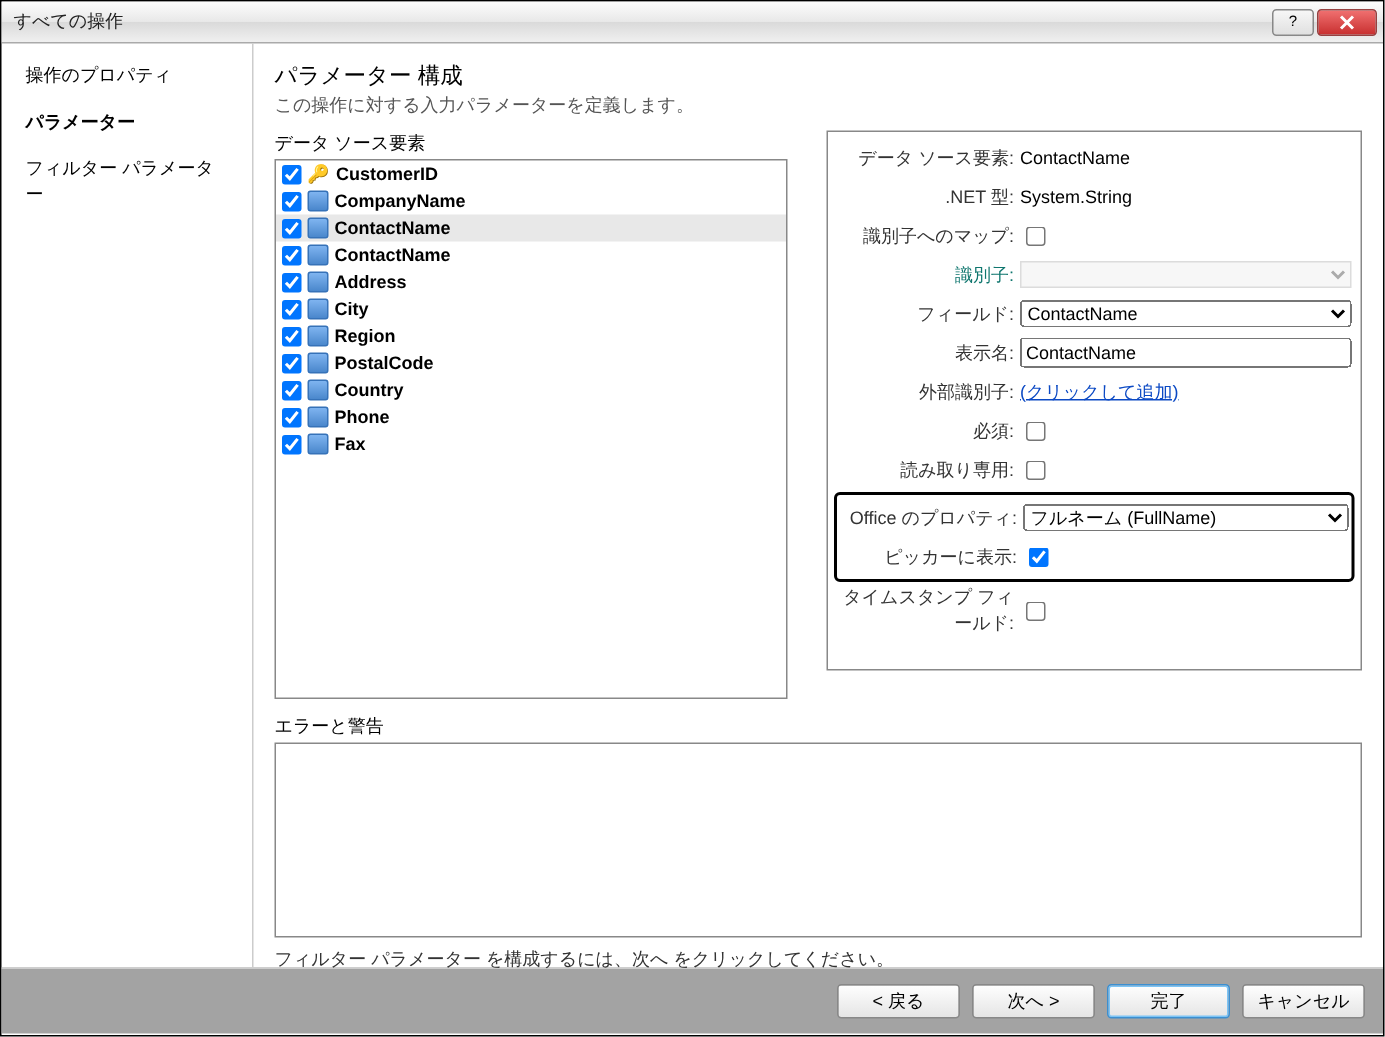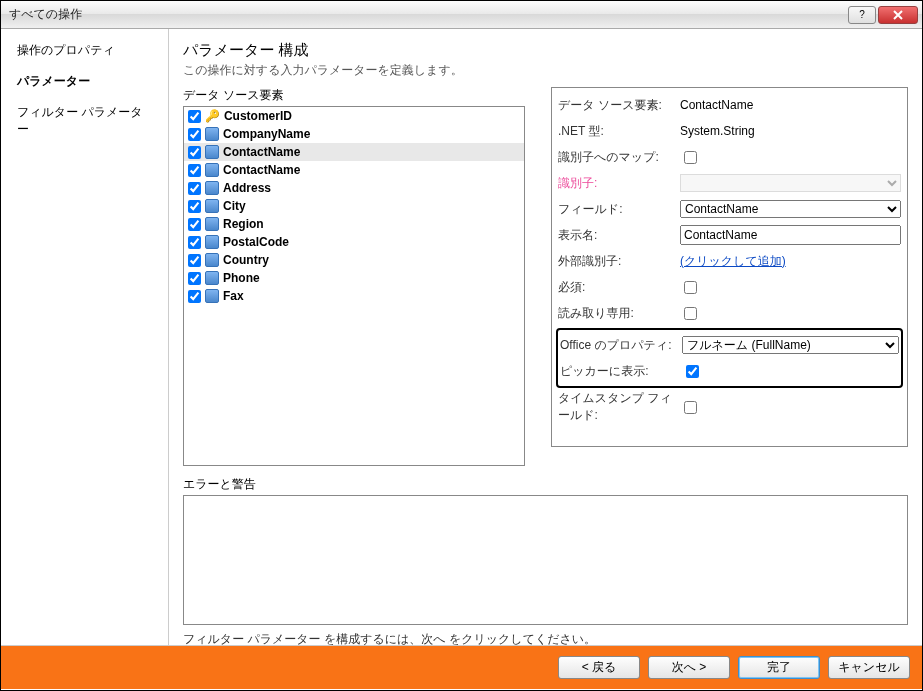--- a/index.html
+++ b/index.html
@@ -109,21 +109,21 @@
   height: 360px;
   padding: 4px 6px;
   overflow: auto;
 }
 .prop {
   display: flex;
   align-items: center;
   min-height: 26px;
   gap: 4px;
 }
-.prop .plabel { width: 118px; color: #333; }
+.prop .plabel { width: 118px; color: #333; text-align: right; }
 .prop .pval { flex: 1; }
 .prop select, .prop input[type=text] {
   width: 100%;
   font-size: 12px;
   font-family: inherit;
 }
 .prop .link { color: #0b49c4; text-decoration: underline; cursor: pointer; }
 .highlight-box {
   border: 2px solid #000000;
   border-radius: 4px;
@@ -139,21 +139,21 @@
   background: #fff;
 }
 .hint { margin-top: 6px; color: #333; }
 .footer {
   height: 44px;
   display: flex;
   justify-content: flex-end;
   align-items: center;
   padding: 0 12px;
   gap: 8px;
-  background: #f97316;
+  background: #a3a3a3;
   border-top: 1px solid #ccc;
 }
 .btn {
   min-width: 82px;
   height: 23px;
   border: 1px solid #888;
   background: linear-gradient(#fefefe,#e5e5e5);
   border-radius: 3px;
   font-size: 12px;
   font-family: inherit;
@@ -265,21 +265,21 @@
           </div>
           <div class="prop">
             <div class="plabel">.NET 型:</div>
             <div class="pval">System.String</div>
           </div>
           <div class="prop">
             <div class="plabel">識別子へのマップ:</div>
             <div class="pval"><input type="checkbox" style=""></div>
           </div>
           <div class="prop">
-            <div class="plabel" style="color:#ec4899">識別子:</div>
+            <div class="plabel" style="color:#0f766e">識別子:</div>
             <div class="pval"><select disabled="" class="readonly-select"><option></option></select></div>
           </div>
           <div class="prop">
             <div class="plabel">フィールド:</div>
             <div class="pval"><select><option>ContactName</option></select></div>
           </div>
           <div class="prop">
             <div class="plabel">表示名:</div>
             <div class="pval"><input type="text" value="ContactName" style=""></div>
           </div>

